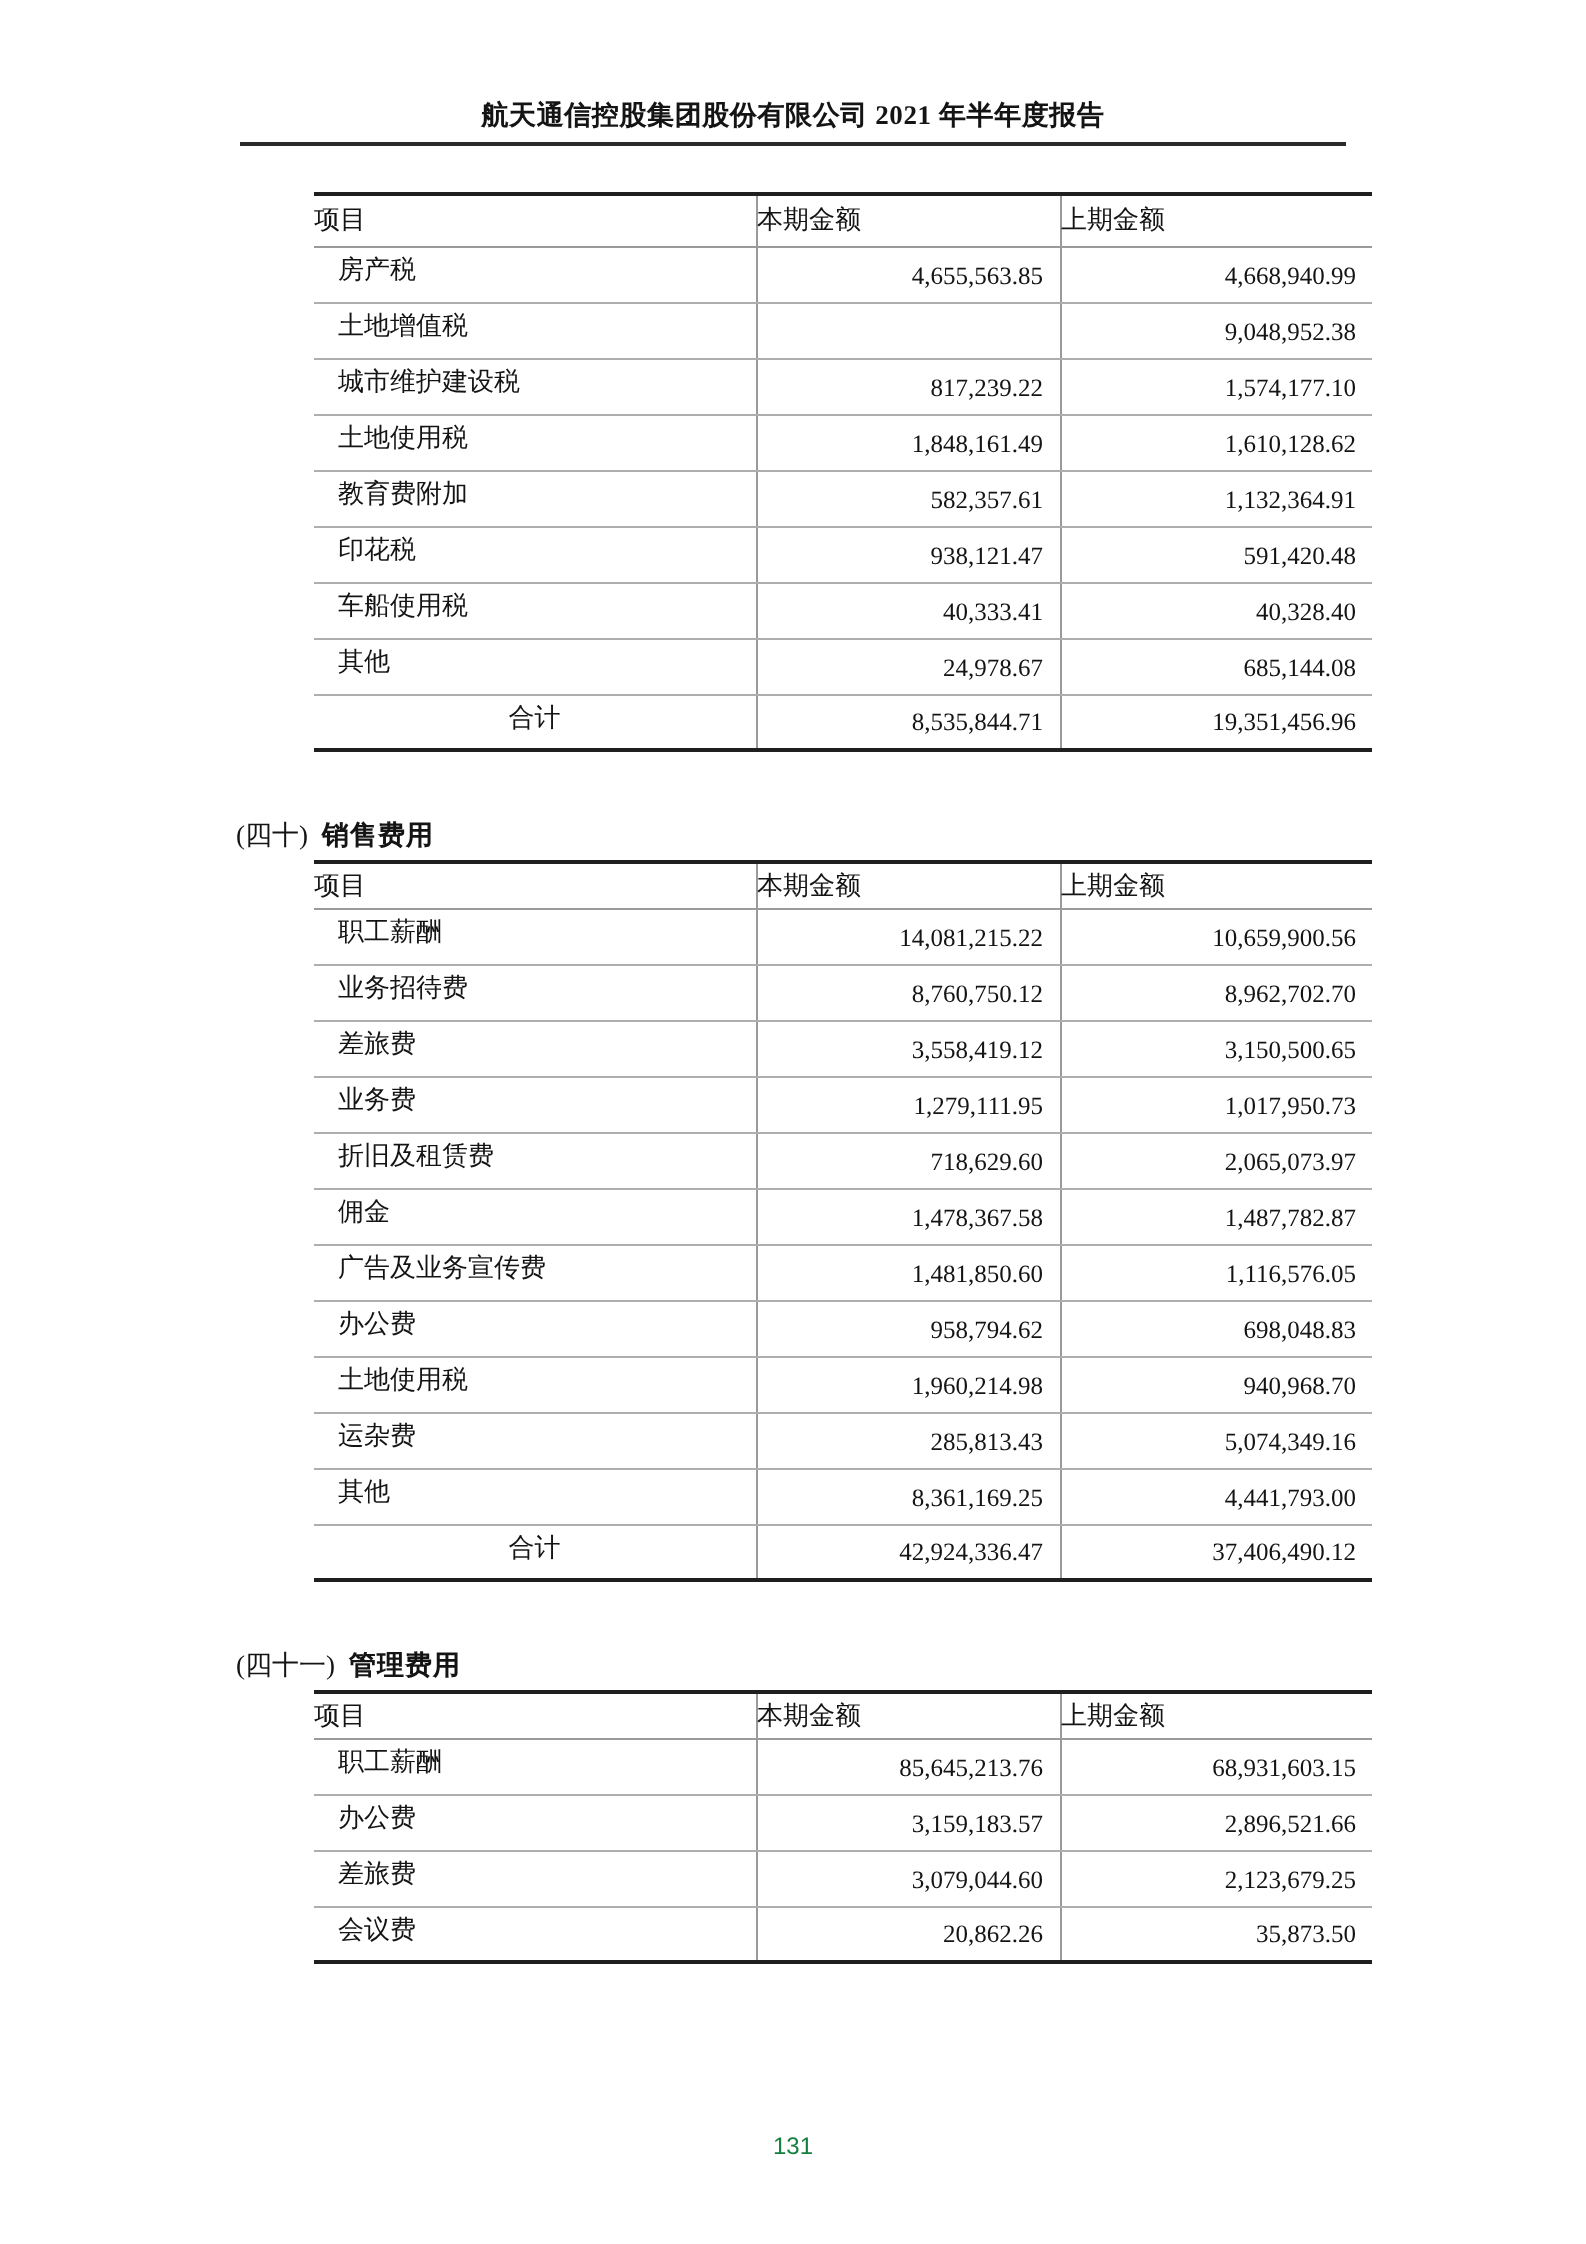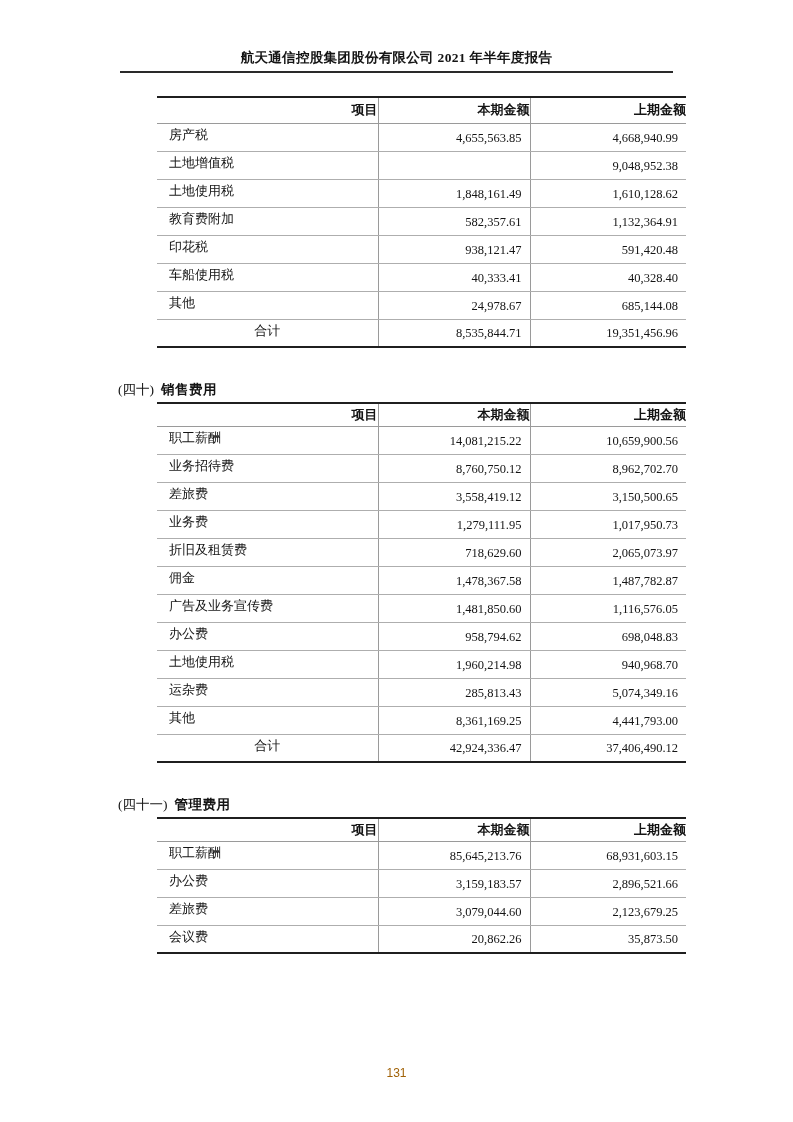--- a/index.html
+++ b/index.html
@@ -31,22 +31,22 @@
   table.fin-table {
     border-collapse:collapse;
     table-layout:fixed;
     width:529px;
     margin-left:157px;
     border-top:2.5px solid #1f1f1f;
     border-bottom:2.5px solid #1f1f1f;
     font-size:13px;
   }
   table.fin-table th {
-    font-weight:700;
-    text-align:right;
+    font-weight:400;
+    text-align:left;
     vertical-align:middle;
     border-bottom:1px solid #9a9a9a;
   }
   table.t1 th { height:26px; }
   table.t2 th, table.t3 th { height:23px; }
   table.fin-table td {
     height:28px;
     border-bottom:1px solid #aeaeae;
   }
   table.fin-table .c1 { border-right:1px solid #9a9a9a; }
@@ -79,21 +79,21 @@
   }
   .sec-label { font-weight:400; margin-right:7px; }
   .sec-title { font-weight:700; letter-spacing:0.5px; }
   .footer {
     position:absolute;
     top:1066px; left:0;
     width:100%;
     text-align:center;
     font-family:"Liberation Sans","DejaVu Sans",sans-serif;
     font-size:12px;
-    color:#a16207;
+    color:#15803d;
   }
 </style>
 </head>
 <body>
 
 <div class="page">
 
   <div class="header-title">航天通信控股集团股份有限公司 2021 年半年度报告</div>
   <div class="header-rule"></div>
 
@@ -113,20 +113,25 @@
     <tbody>
       <tr>
         <td class="item-cell c1">房产税</td>
         <td class="num-cell c2">4,655,563.85</td>
         <td class="num-cell">4,668,940.99</td>
       </tr>
       <tr>
         <td class="item-cell c1">土地增值税</td>
         <td class="num-cell c2"></td>
         <td class="num-cell">9,048,952.38</td>
+      </tr>
+      <tr>
+        <td class="item-cell c1">城市维护建设税</td>
+        <td class="num-cell c2">817,239.22</td>
+        <td class="num-cell">1,574,177.10</td>
       </tr>
       <tr>
         <td class="item-cell c1">土地使用税</td>
         <td class="num-cell c2">1,848,161.49</td>
         <td class="num-cell">1,610,128.62</td>
       </tr>
       <tr>
         <td class="item-cell c1">教育费附加</td>
         <td class="num-cell c2">582,357.61</td>
         <td class="num-cell">1,132,364.91</td>

